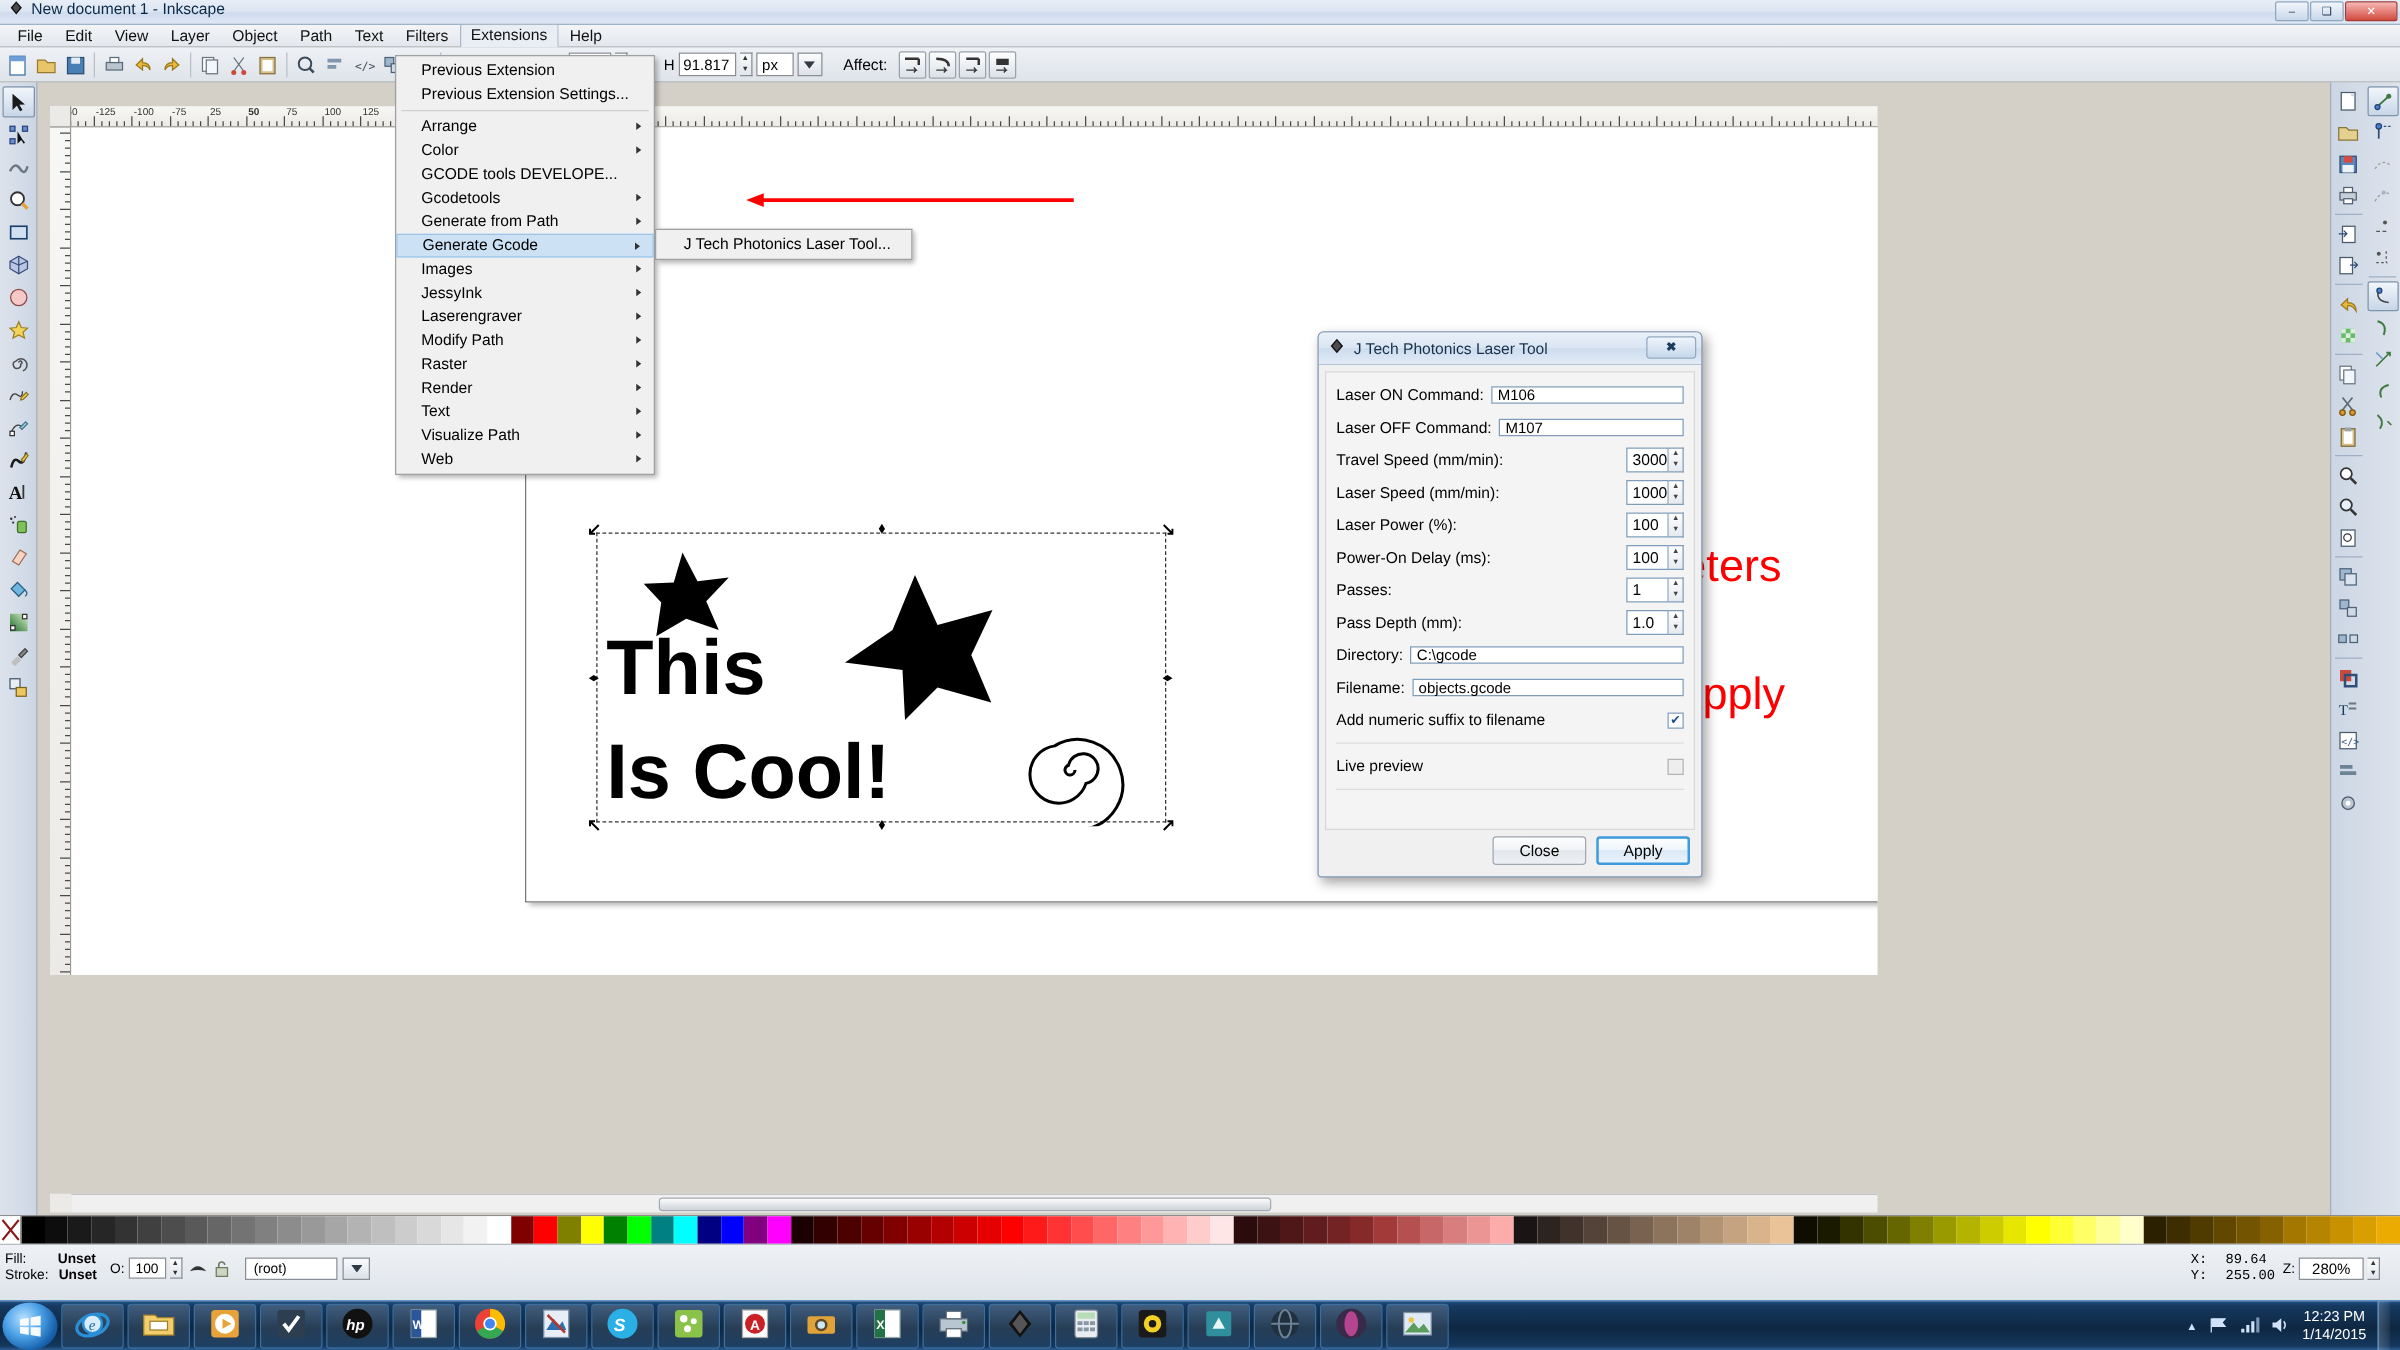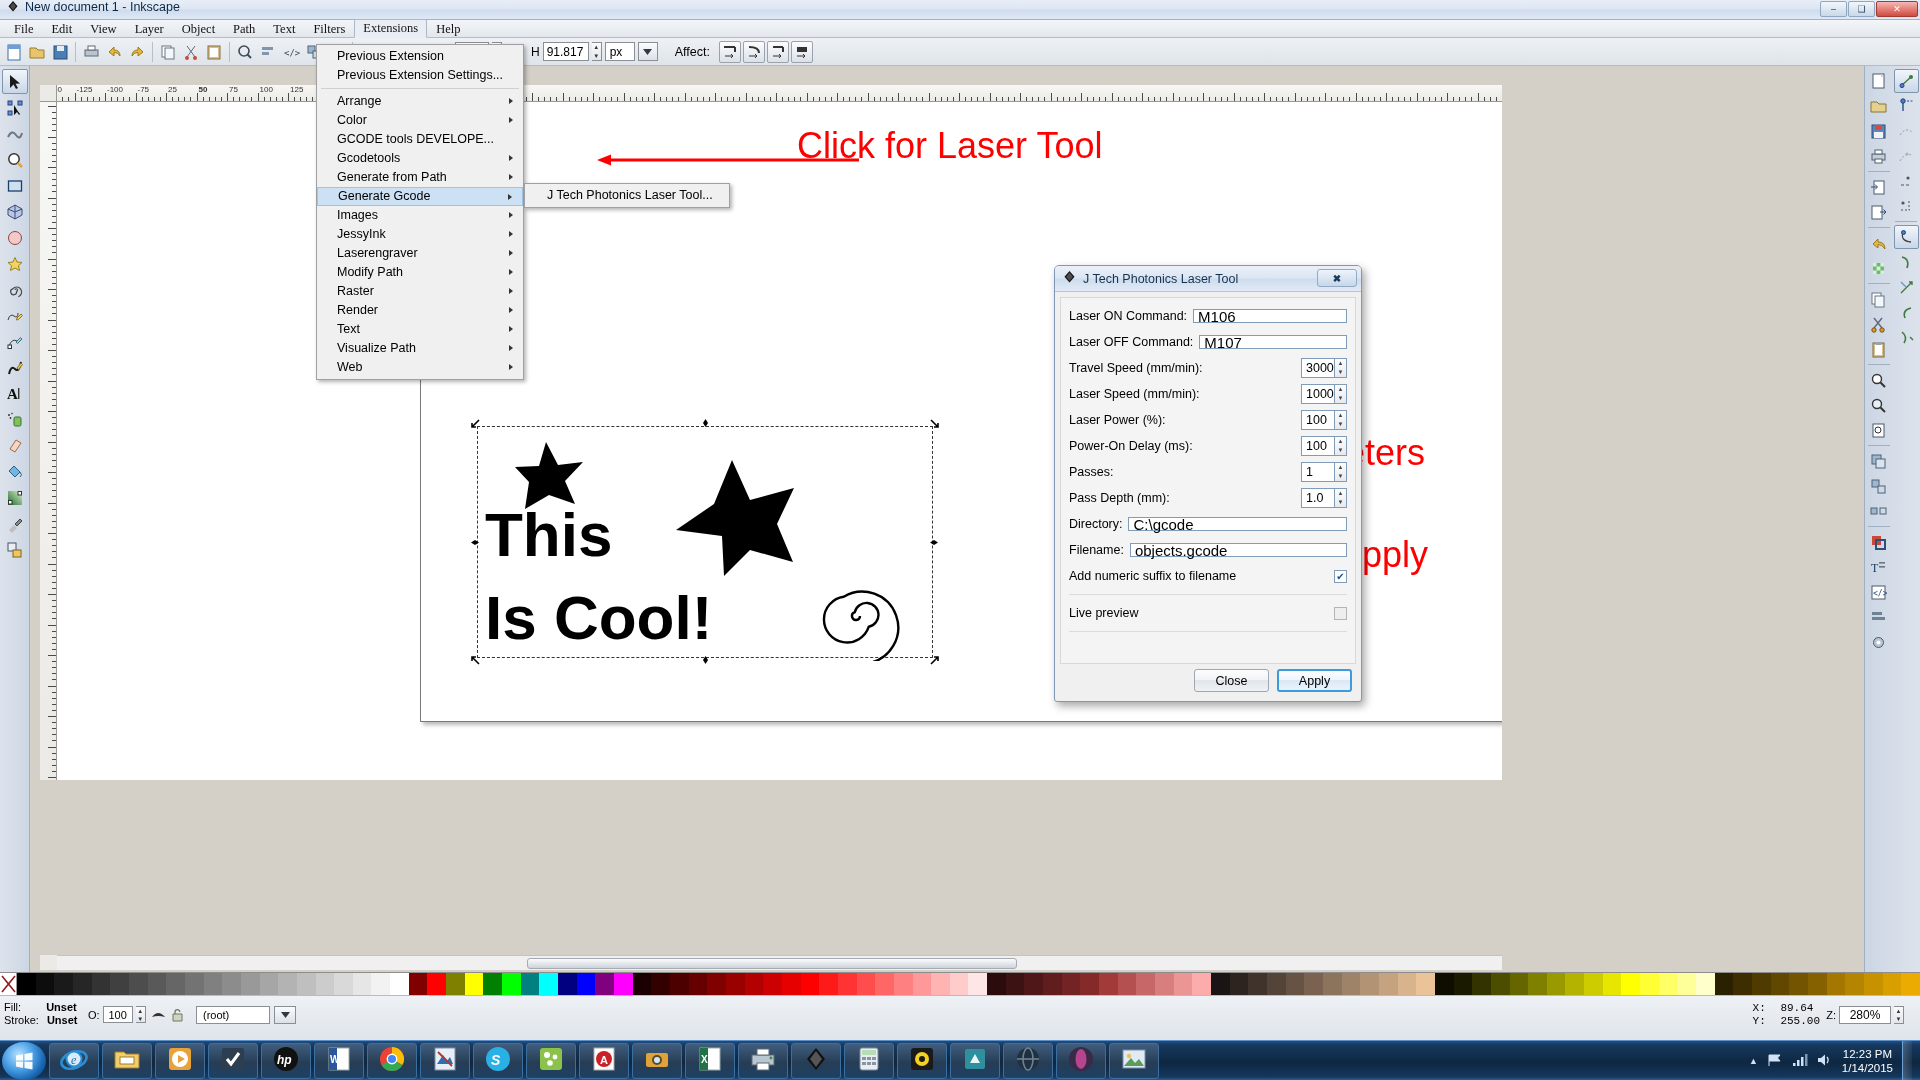--- a/index.html
+++ b/index.html
@@ -32,21 +32,21 @@
   .tb-btn.close{ background:linear-gradient(to bottom,#f6b7b2,#d14b41); border-color:#a33b33; color:#fff; width:42px;}
 
   
   .menubar{
     position:absolute; left:0; top:20px; width:1920px; height:18px;
     background:linear-gradient(to bottom,#f3f5f8,#e3e7ed);
     border-bottom:1px solid #b6bcc4;
     display:flex; align-items:center; padding-left:5px;
   }
   .menubar .mi{
-    padding:1px 9px; font-size:12.5px; color:#111; cursor:default; height:18px; line-height:16px;font-family:Liberation Serif, serif;
+    padding:1px 9px; font-size:12.5px; color:#111; cursor:default; height:18px; line-height:16px;
   }
   .menubar .mi.open{
     background:#e9eef4; border:1px solid #aab7c6; border-bottom-color:#e9eef4; border-radius:2px 2px 0 0;
     padding:0px 8px; height:19px; line-height:17px;
   }
 
   
   .cmdbar{
     position:absolute; left:0; top:38px; width:1920px; height:28px;
     background:linear-gradient(to bottom,#eef1f5,#dfe4ea);
@@ -211,21 +211,21 @@
   }
   .dlg-title .t{ font-size:12.5px; color:#16314e; margin-left:6px;}
   .dlg-x{ position:absolute; right:4px; top:3px; width:40px; height:18px;
     background:linear-gradient(to bottom,#eef4fb,#c6d7ea); border:1px solid #94aac2; border-radius:3px;
     display:flex; align-items:center; justify-content:center; font-size:10px; color:#1b3b5e; font-weight:bold;}
   .dlg-body{ flex:1; margin:5px; background:#f4f4f4; border:1px solid #d8d8d8; padding:7px 8px; }
   .frow{ display:flex; align-items:center; height:22px; margin-bottom:4px; }
   .flabel{ font-size:12.5px; color:#000; white-space:nowrap; }
   .ftext{
     flex:1; height:14px; border:1px solid #7f9db9; background:#fff;
-    font-size:15px; display:flex; align-items:center; padding-left:4px; margin-left:6px;
+    font-size:12px; display:flex; align-items:center; padding-left:4px; margin-left:6px;
   }
   .fnumwrap{ margin-left:auto; display:flex; }
   .fnum{ width:34px; height:20px; border:1px solid #7f9db9; background:#fff; font-size:12.5px;
     display:flex; align-items:center; padding-left:4px;}
   .fspin{ width:12px; height:20px; border:1px solid #7f9db9; border-left:none;
     background:linear-gradient(to bottom,#fdfdfe,#e6eaef); display:flex; flex-direction:column;}
   .fspin i{ flex:1; font-style:normal; font-size:6px; line-height:9px; text-align:center; color:#444;}
   .chk{ width:13px;height:13px;border:1px solid #7f9db9; background:#fff; margin-left:auto;
     display:flex; align-items:center; justify-content:center; font-size:10px; color:#1a4b8c;}
   .chk.dim{ background:#eeeeee; border-color:#b4b4b4;}
@@ -1002,21 +1002,20 @@
 
     <svg style="position:absolute;left:540px;top:50px;" width="265" height="20">
       <path d="M262 8 L12 8" stroke="#f00" stroke-width="3" fill="none"></path>
       <path d="M0 8 L14 2.5 L14 13.5 Z" fill="#f00"></path>
     </svg>
     <svg style="position:absolute;left:1060px;top:443px;" width="130" height="20">
       <path d="M128 9 L14 9" stroke="#f00" stroke-width="3" fill="none"></path>
       <path d="M0 9 L15 3 L15 15 Z" fill="#f00"></path>
     </svg>
 
-    <div class="arrowtxt" style="left:740px;top:23px;font-size:36px;">Click for Laser Tool</div>
     <div class="arrowtxt" style="left:1086px;top:330px;font-size:36px;">Enter Parameters</div>
     <div class="arrowtxt" style="left:1195px;top:432px;font-size:36px;">Click Apply</div>
   </div>
 
   <div class="sb-v">
     <div style="position:absolute;top:470px;left:2px;width:11px;height:60px;background:linear-gradient(to right,#fbfcfd,#cdd3da);border:1px solid #a5abb2;border-radius:3px;"></div>
   </div>
   <div class="sb-h">
     <div style="position:absolute;left:470px;top:2px;width:490px;height:11px;background:linear-gradient(to bottom,#fbfcfd,#cdd3da);border:1px solid #a5abb2;border-radius:3px;"></div>
   </div>

